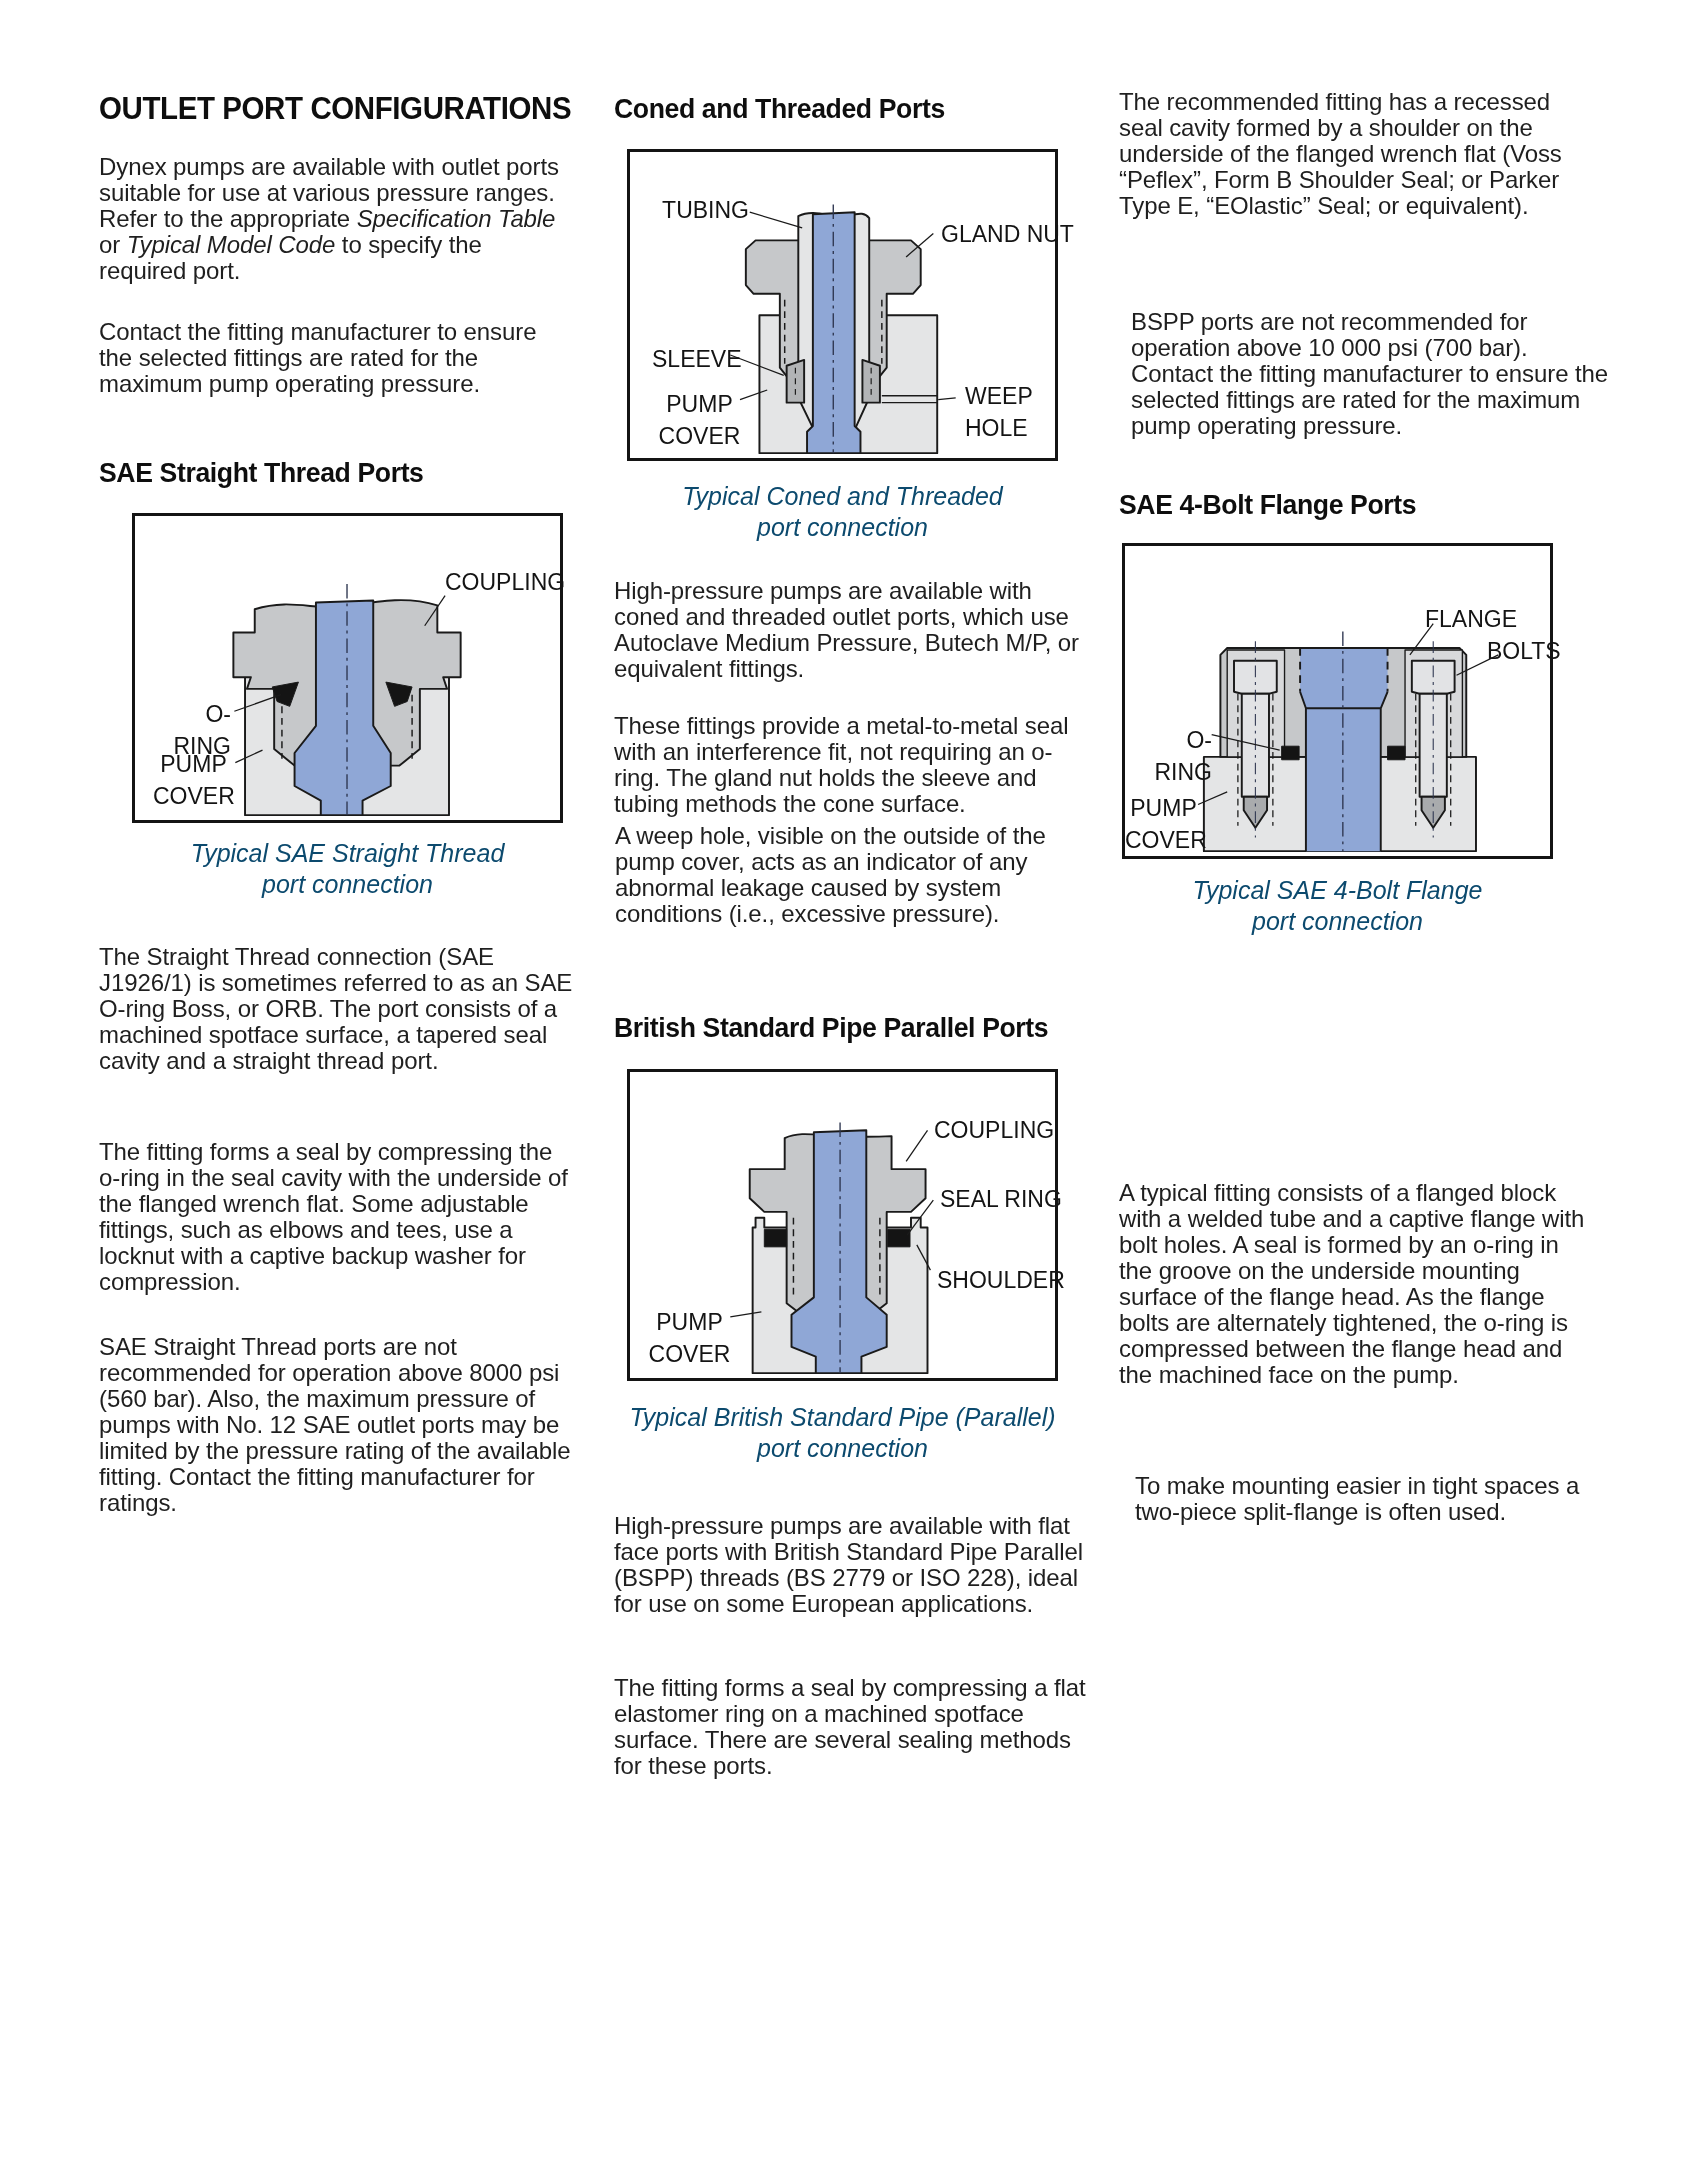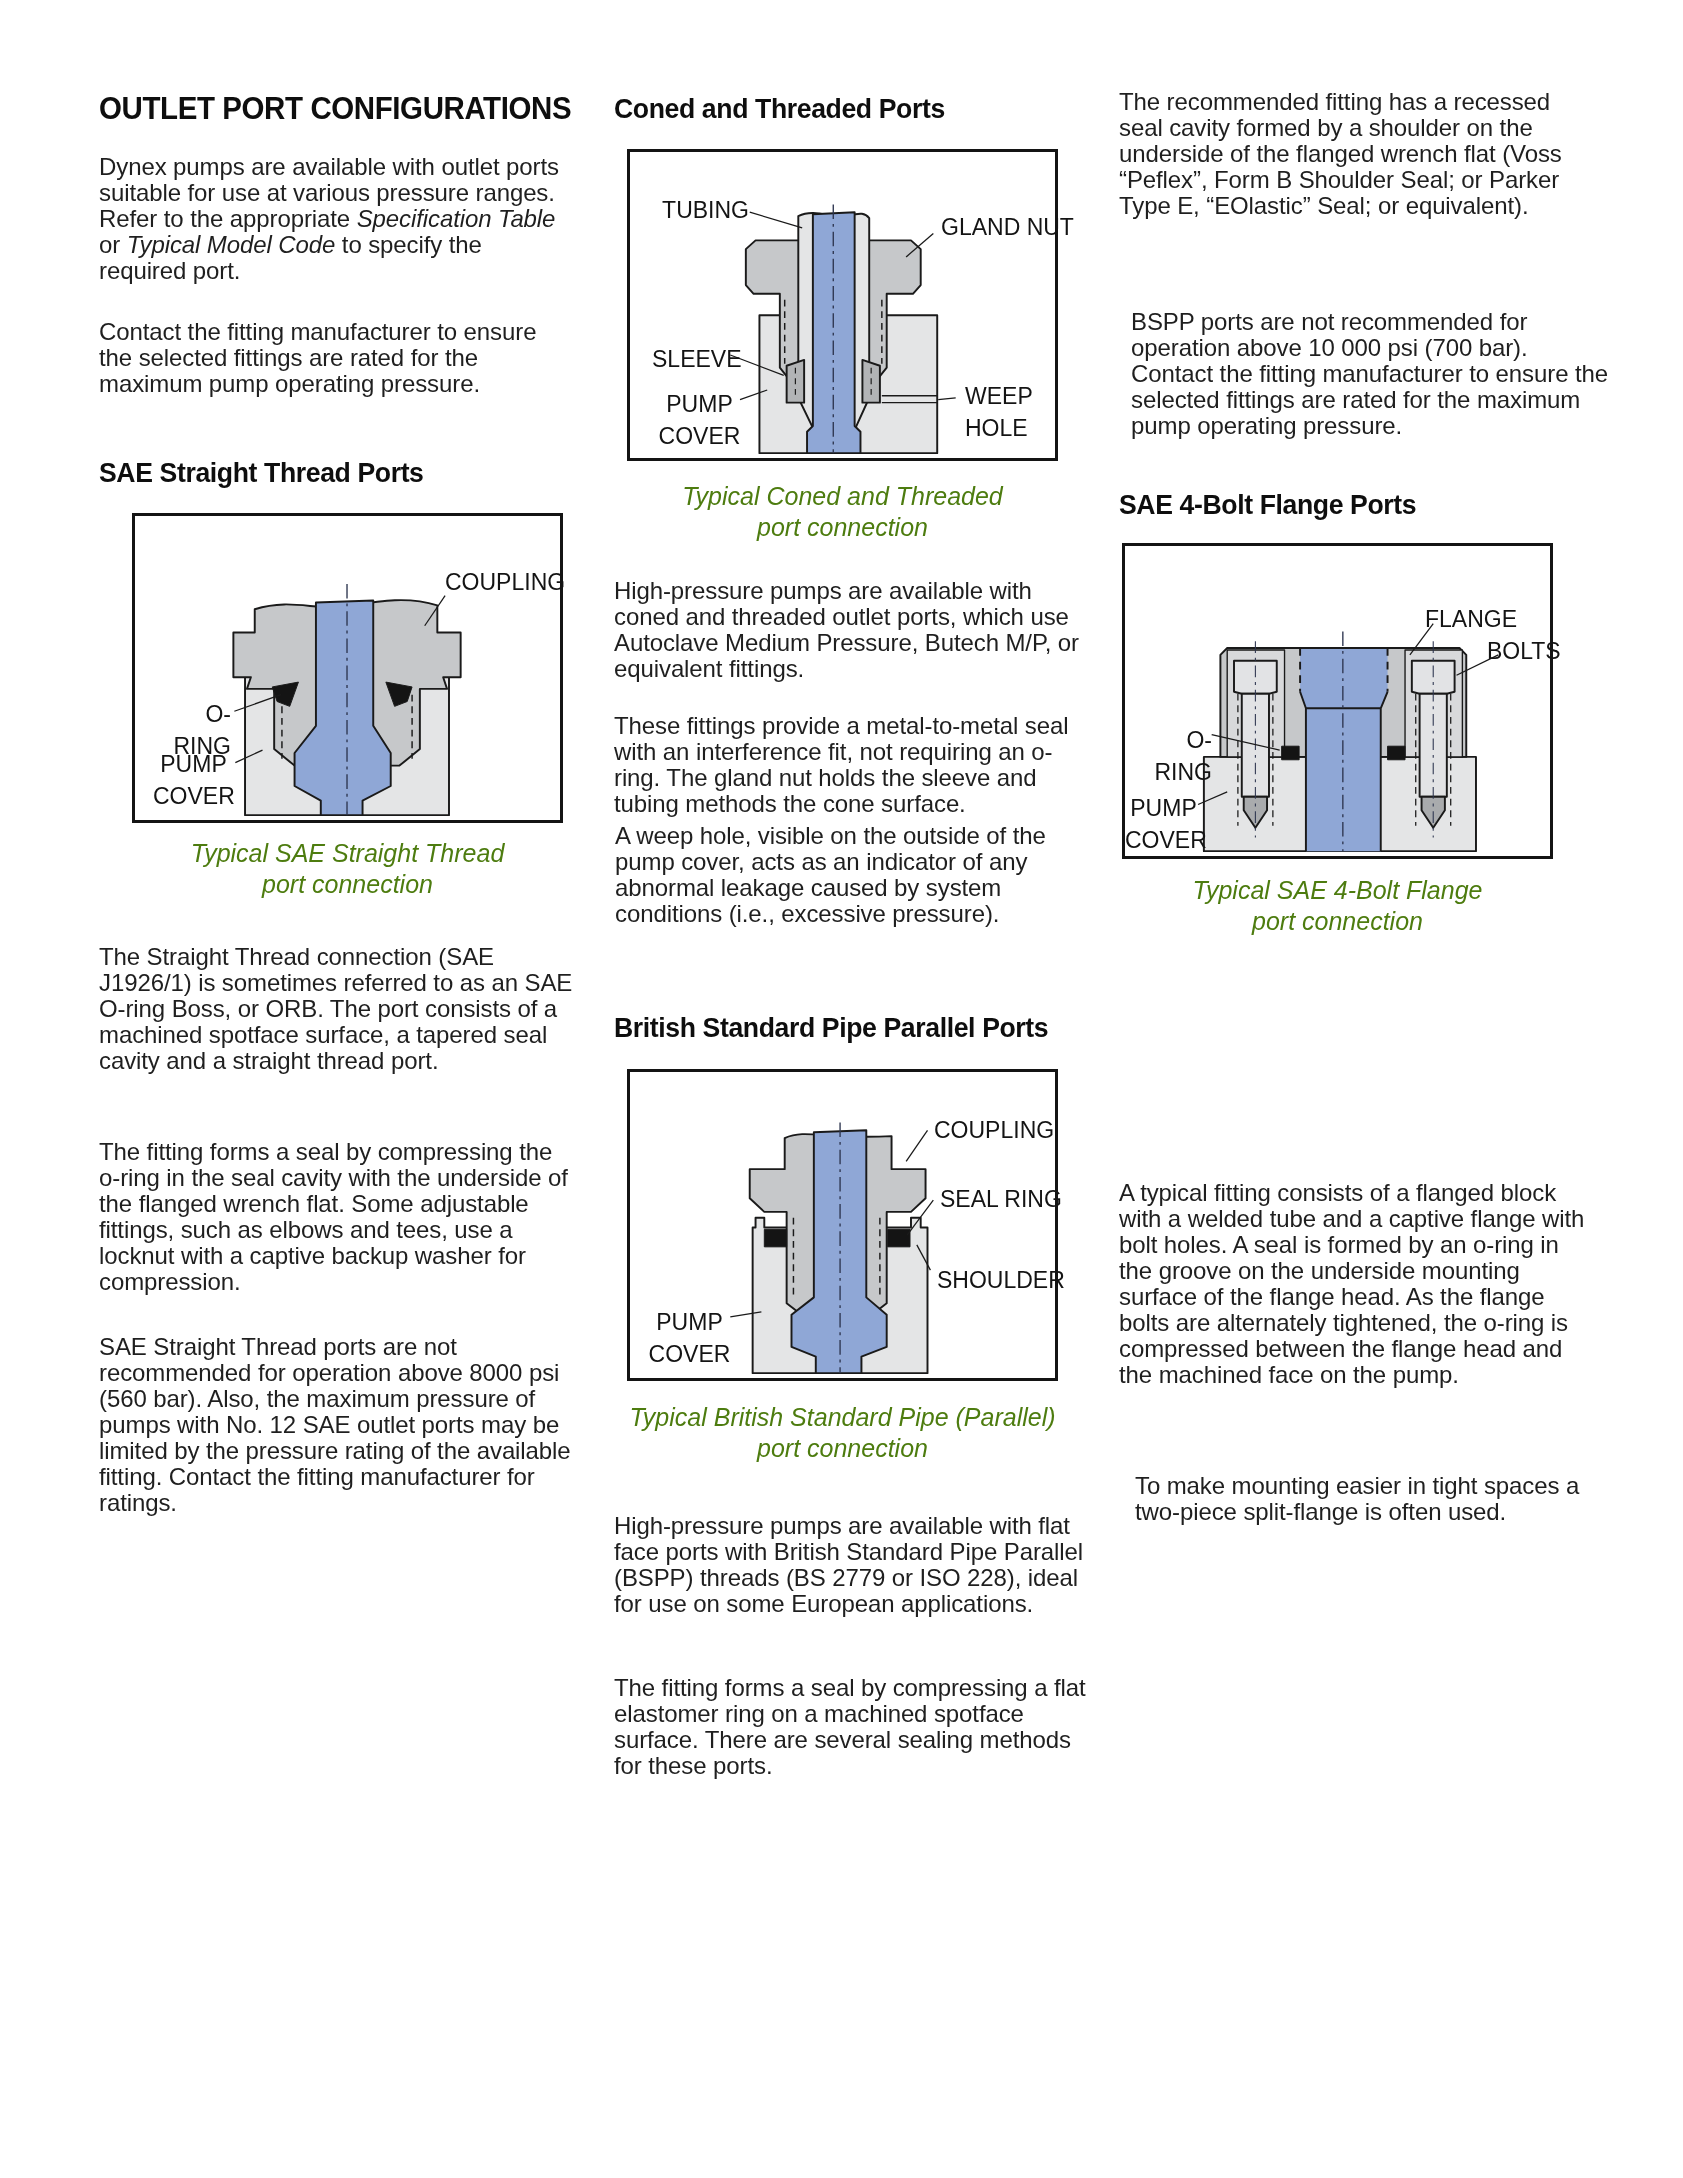--- a/index.html
+++ b/index.html
@@ -12,21 +12,21 @@
   .h-sec{font-size:28px;font-weight:700;letter-spacing:-0.4px;color:#0e0e0e;
          white-space:nowrap;transform:scaleX(.95);transform-origin:0 50%;}
   .para{font-size:24px;line-height:26px;letter-spacing:-0.1px;text-align:left;}
   .em{font-style:italic;}
   .dbox{position:absolute;background:#fff;border:3px solid #141414;box-sizing:border-box;}
   .dbox svg{position:absolute;left:0;top:0;}
   .dlabel{position:absolute;font-size:23px;line-height:32px;color:#141414;}
   .nowrap{white-space:nowrap;}
   .t-right{text-align:right;}
   .t-center{text-align:center;}
-  .cap{position:absolute;font-style:italic;font-size:25px;line-height:31px;text-align:center;color:#4d7c0f;}
+  .cap{position:absolute;font-style:italic;font-size:25px;line-height:31px;text-align:center;color:#0c4a6e;}
   .cap div{white-space:nowrap;}
 </style>
 </head>
 <body>
 
 <div class="page">
 
   <div class="block h-main" style="left:99px;top:91px;">OUTLET PORT CONFIGURATIONS</div>
 
   <p class="block para" style="left:99px;top:154px;width:475px;margin:0;"><span>Dynex pumps are available with outlet ports suitable for use at various pressure ranges. Refer to the appropriate </span><span class="em">Specification Table</span><span> or </span><span class="em">Typical Model Code</span><span> to specify the required port.</span></p>
@@ -83,21 +83,21 @@
         <line x1="258" y1="258" x2="315" y2="258" stroke-width="1.5"></line>
         <line x1="208" y1="54" x2="208" y2="310" stroke="#2e3650" stroke-width="1.4" stroke-dasharray="15 5 3 5"></line>
         <line x1="122" y1="62" x2="176" y2="78" stroke-width="1.3"></line>
         <line x1="311" y1="84" x2="283" y2="108" stroke-width="1.3"></line>
         <line x1="102" y1="209" x2="157" y2="230" stroke-width="1.3"></line>
         <line x1="112" y1="255" x2="140" y2="245" stroke-width="1.3"></line>
         <line x1="316" y1="255" x2="334" y2="253" stroke-width="1.3"></line>
       </g>
     </svg>
     <div class="dlabel t-right" style="left:24px;top:42px;width:95px;white-space:nowrap;">TUBING</div>
-    <div class="dlabel nowrap" style="left:311px;top:59px;">GLAND NUT</div>
+    <div class="dlabel nowrap" style="left:311px;top:66px;">GLAND NUT</div>
     <div class="dlabel t-right" style="left:22px;top:191px;width:77px;">SLEEVE</div>
     <div class="dlabel t-center" style="left:28px;top:236px;width:83px;">PUMP COVER</div>
     <div class="dlabel" style="left:335px;top:228px;width:71px;">WEEP HOLE</div>
   </div>
   <div class="cap" style="left:627px;top:481px;width:431px;">
     <div>Typical Coned and Threaded</div>
     <div>port connection</div>
   </div>
 
   <p class="block para" style="left:614px;top:578px;width:473px;margin:0;">High-pressure pumps are available with coned and threaded outlet ports, which use Autoclave Medium Pressure, Butech M/P, or equivalent fittings.</p>

